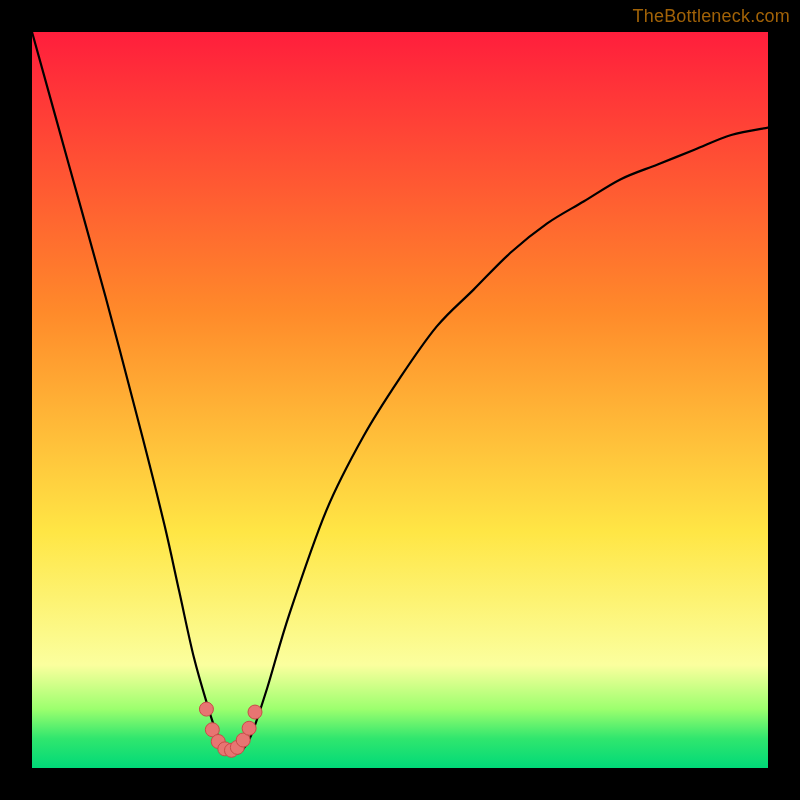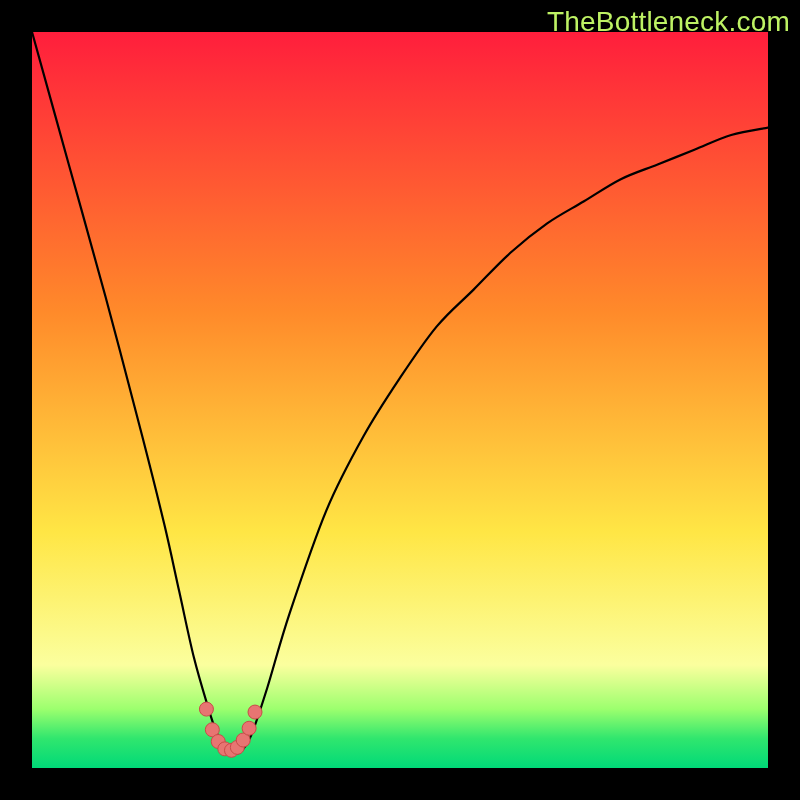--- a/index.html
+++ b/index.html
@@ -39,22 +39,22 @@
     top: 0;
     width: 100%;
     height: 100%;
     overflow: visible;
   }
   .watermark {
     position: absolute;
     top: 6px;
     right: 10px;
     font-family: Arial, Helvetica, sans-serif;
-    font-size: 28px;
-    color: #bef264;
+    font-size: 18px;
+    color: #a16207;
     font-weight: 500;
     letter-spacing: 0.2px;
   }
 </style>
 </head>
 <body>
 
 <div class="frame">
   <div class="plot">
     <svg class="gradient" viewBox="0 0 736 736" preserveAspectRatio="none">

